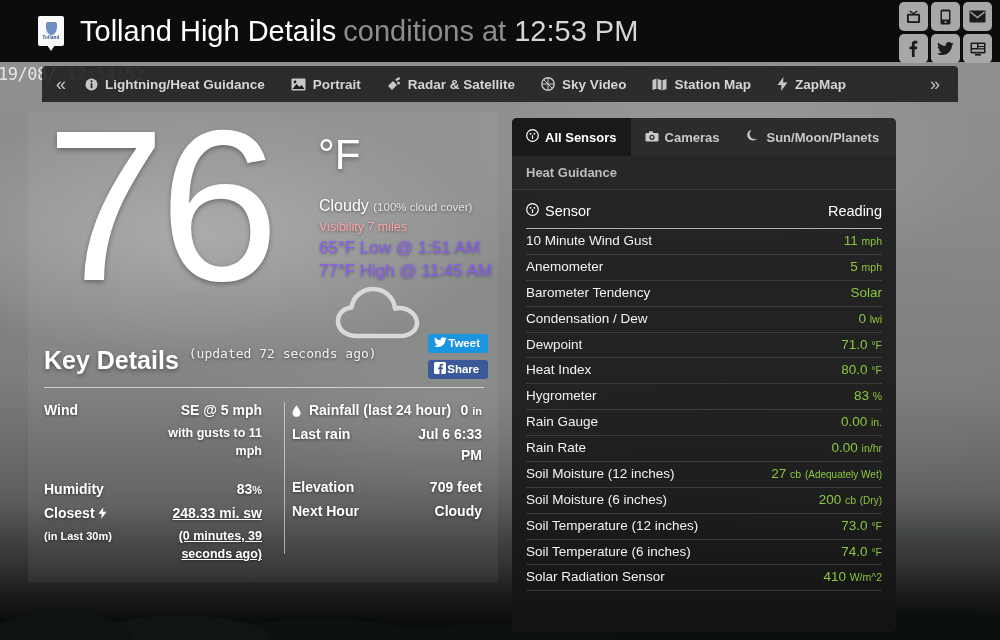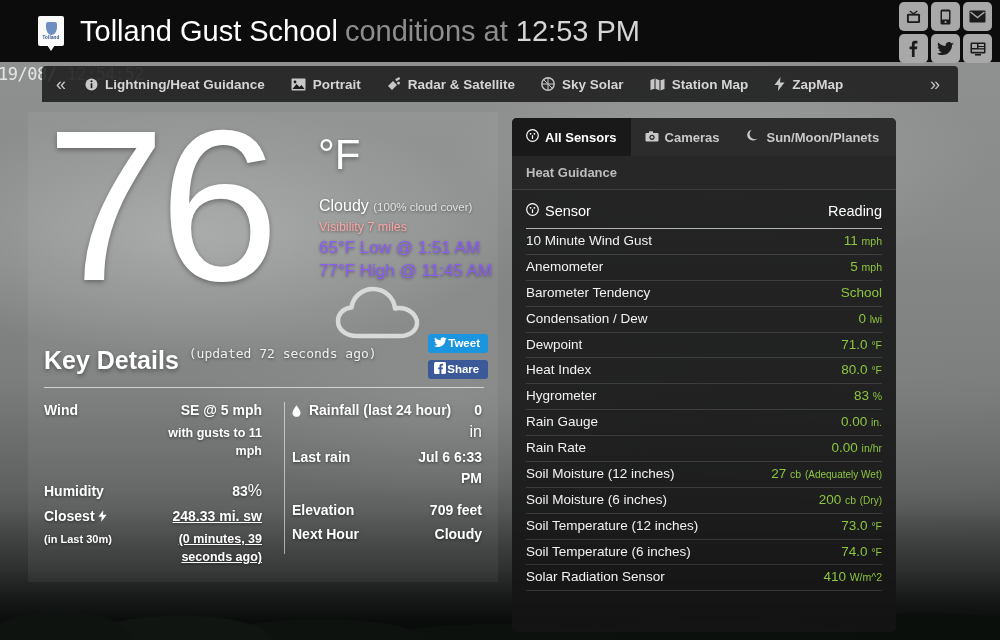--- a/index.html
+++ b/index.html
@@ -260,21 +260,21 @@
     text-shadow: 0 1px 3px rgba(0,0,0,0.5);
     white-space: nowrap;
   }
   .det-label.sm { font-size: 11px; }
   .det-value {
     font-size: 14px; font-weight: bold; color: #ffffff;
     text-align: right;
     text-shadow: 0 1px 3px rgba(0,0,0,0.5);
     line-height: 1.45;
   }
-  .det-value .unit { font-size: 16px; font-weight: normal; }
+  .det-value .unit { font-size: 11px; font-weight: bold; }
   .det-value.wrap { max-width: 120px; }
   .det-value a { color: #ffffff; text-decoration: underline; }
   .det-gap { height: 14px; }
   .drop { margin-right: 4px; }
 
   
   #right-panel {
     position: absolute;
     left: 512px; top: 118px;
     width: 384px; height: 514px;
@@ -346,21 +346,21 @@
   <span>19/08/</span><span class="part2">12:54:52</span>
 </div>
 
 <div id="header">
   <div id="brand">
     <div id="logo-badge">
       <div id="logo-crest"></div>
       <div id="logo-word">Tolland</div>
     </div>
     <div id="title-wrap">
-      <span id="title-station">Tolland Gust School</span><span id="title-sub">conditions at</span>
+      <span id="title-station">Tolland High Details</span><span id="title-sub">conditions at</span>
       <span id="title-time">12:53 PM</span>
     </div>
   </div>
 
   <div id="social">
     <div class="soc">
       <svg width="15" height="14" viewBox="0 0 16 15">
           <rect x="1" y="4" width="14" height="10" rx="1.5" fill="#1b1b1b"></rect>
           <rect x="3" y="6" width="10" height="6" fill="#a8a8a8"></rect>
           <path d="M4 1 L8 4 L12 1" stroke="#1b1b1b" stroke-width="1.4" fill="none"></path>
@@ -438,21 +438,21 @@
     <span>Radar &amp; Satellite</span>
   </div>
 
   <div class="nav-item">
     <span class="nav-ico">
       <svg width="14" height="14" viewBox="0 0 14 14">
           <circle cx="7" cy="7" r="6.2" fill="none" stroke="#d5d5d5" stroke-width="1.4"></circle>
           <path d="M7 1 L7 13 M1 7 L13 7 M2.8 2.8 L11.2 11.2" stroke="#d5d5d5" stroke-width="1"></path>
         </svg>
     </span>
-    <span>Sky Solar</span>
+    <span>Sky Video</span>
   </div>
 
   <div class="nav-item">
     <span class="nav-ico">
       <svg width="15" height="13" viewBox="0 0 15 13">
           <path d="M0.5 2 L5 0.6 L10 2.4 L14.5 1 V11 L10 12.4 L5 10.6 L0.5 12 Z" fill="#d5d5d5"></path>
           <path d="M5 0.6 V10.6 M10 2.4 V12.4" stroke="#181818" stroke-width="1"></path>
         </svg>
     </span>
     <span>Station Map</span>
@@ -650,21 +650,21 @@
         <div class="srow">
           <div class="sname">10 Minute Wind Gust</div>
           <div class="sval" style="color: rgb(141, 198, 63);">11 <span class="u">mph</span></div>
         </div>
         <div class="srow">
           <div class="sname">Anemometer</div>
           <div class="sval" style="color: rgb(141, 198, 63);">5 <span class="u">mph</span></div>
         </div>
         <div class="srow">
           <div class="sname">Barometer Tendency</div>
-          <div class="sval" style="color: rgb(141, 198, 63);">School</div>
+          <div class="sval" style="color: rgb(141, 198, 63);">Solar</div>
         </div>
         <div class="srow">
           <div class="sname">Condensation / Dew</div>
           <div class="sval" style="color: rgb(141, 198, 63);">0 <span class="u">lwi</span></div>
         </div>
         <div class="srow">
           <div class="sname">Dewpoint</div>
           <div class="sval" style="color: rgb(141, 198, 63);">71.0 <span class="u">°F</span></div>
         </div>
         <div class="srow">

